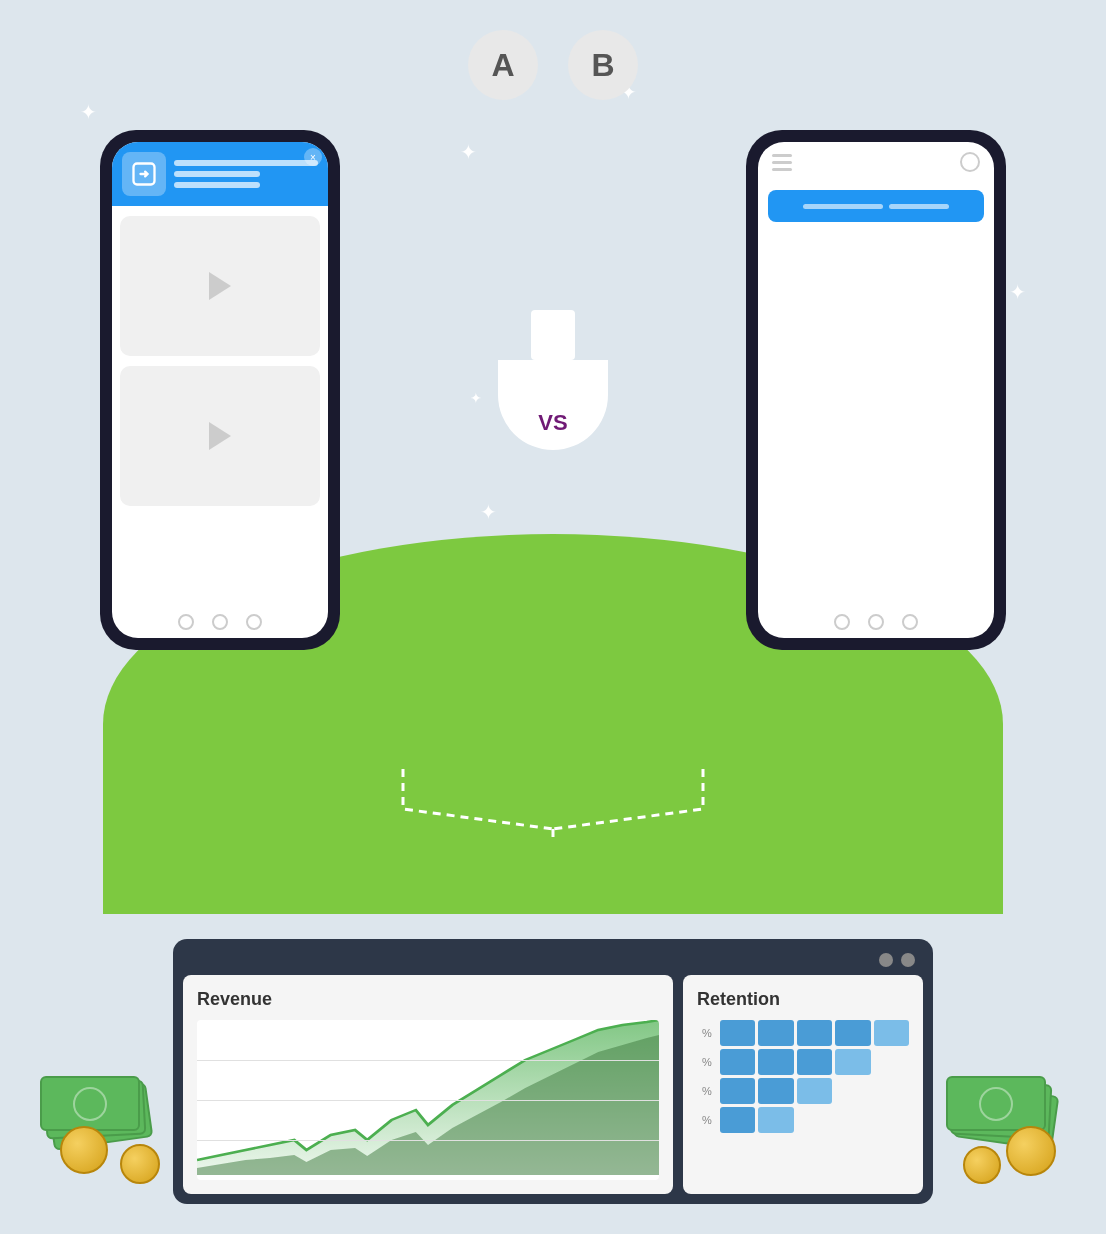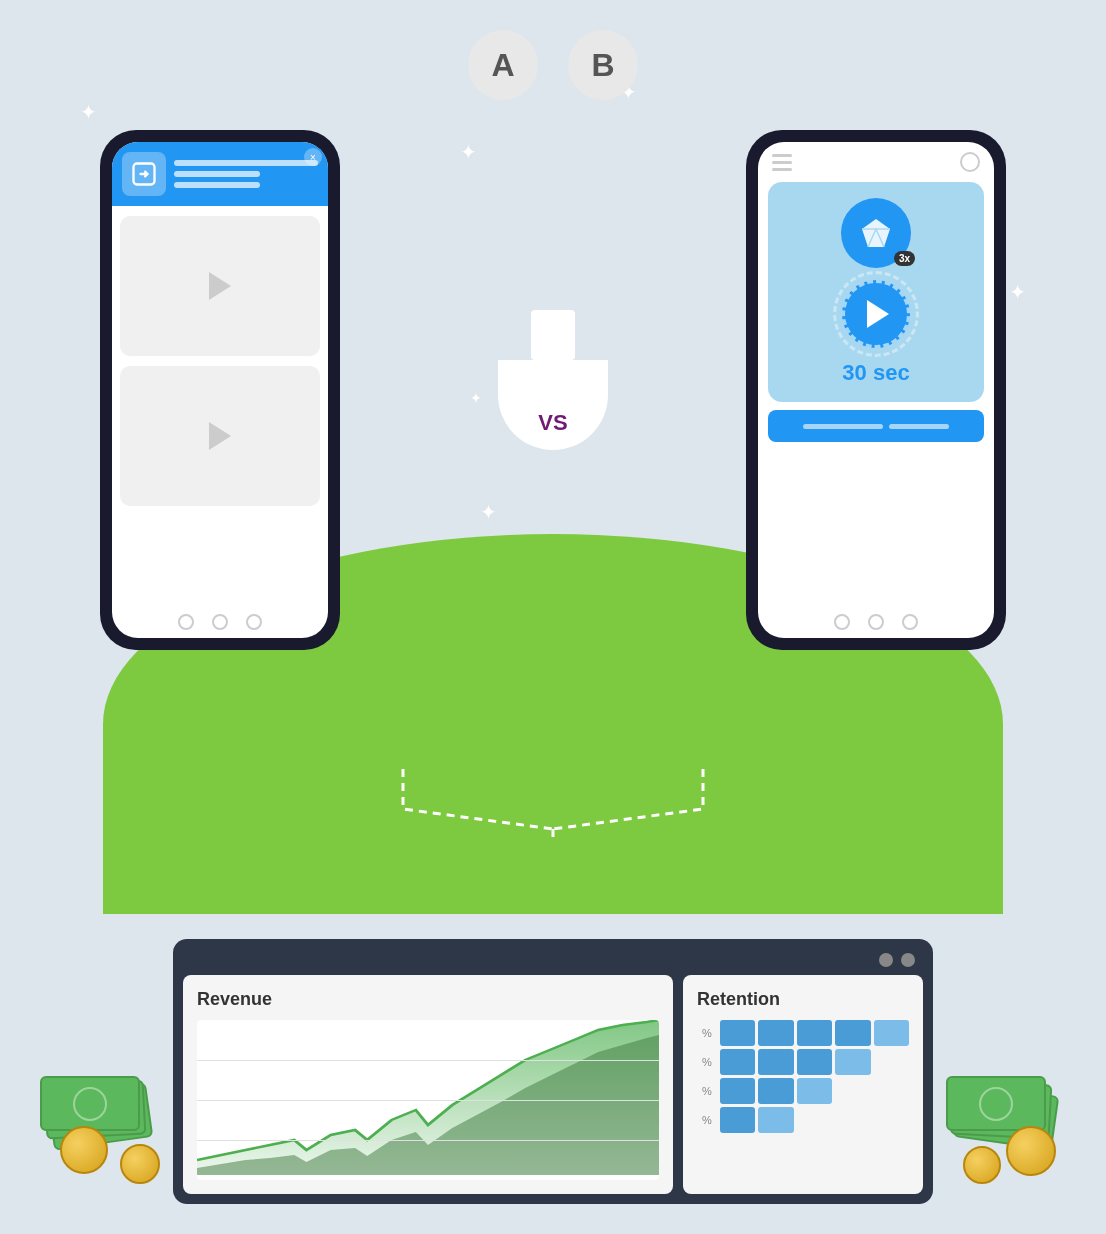--- a/index.html
+++ b/index.html
@@ -484,37 +484,20 @@
 
       <div class="phone-b-topbar">
         <div class="hamburger-lines">
           <div class="h-line"></div>
           <div class="h-line"></div>
           <div class="h-line"></div>
         </div>
         <div class="top-circle"></div>
       </div>
 
-      <div class="phone-b-blue-area">
-
-        <div class="diamond-circle">
-          <svg viewBox="0 0 40 40" fill="none">
-            <polygon points="20,6 34,16 28,34 12,34 6,16" fill="white" opacity="0.9"></polygon>
-            <polyline points="6,16 20,16 34,16" stroke="#a8d8f0" stroke-width="1.5"></polyline>
-            <polyline points="12,34 20,16 28,34" stroke="#a8d8f0" stroke-width="1.5"></polyline>
-          </svg>
-          <div class="multiplier-badge">3x</div>
-        </div>
-
-        <div class="play-circle">
-          <div class="play-triangle"></div>
-        </div>
-
-        <div class="sec-text">30 sec</div>
-      </div>
 
       <div class="blue-bar-bottom">
         <div class="blue-bar-line" style="width:80px;"></div>
         <div class="blue-bar-line" style="width:60px;"></div>
       </div>
 
       <div class="phone-bottom-nav">
         <div class="nav-dot"></div>
         <div class="nav-dot"></div>
         <div class="nav-dot"></div>

